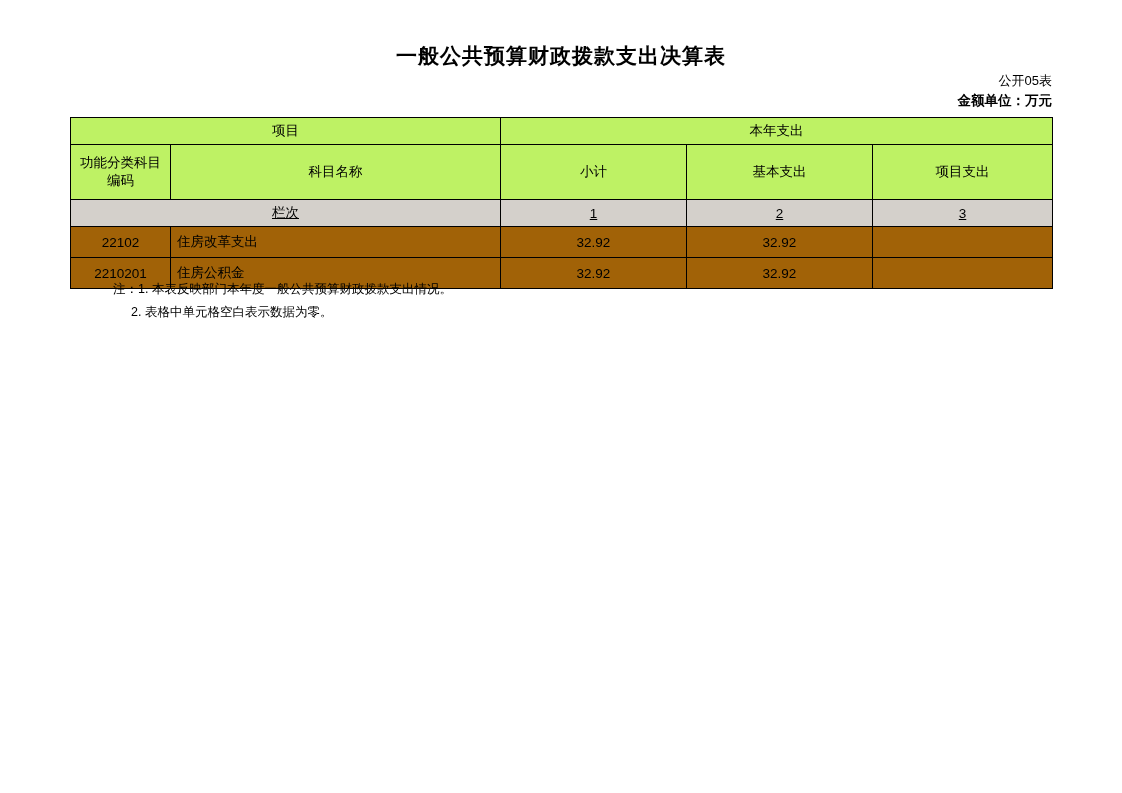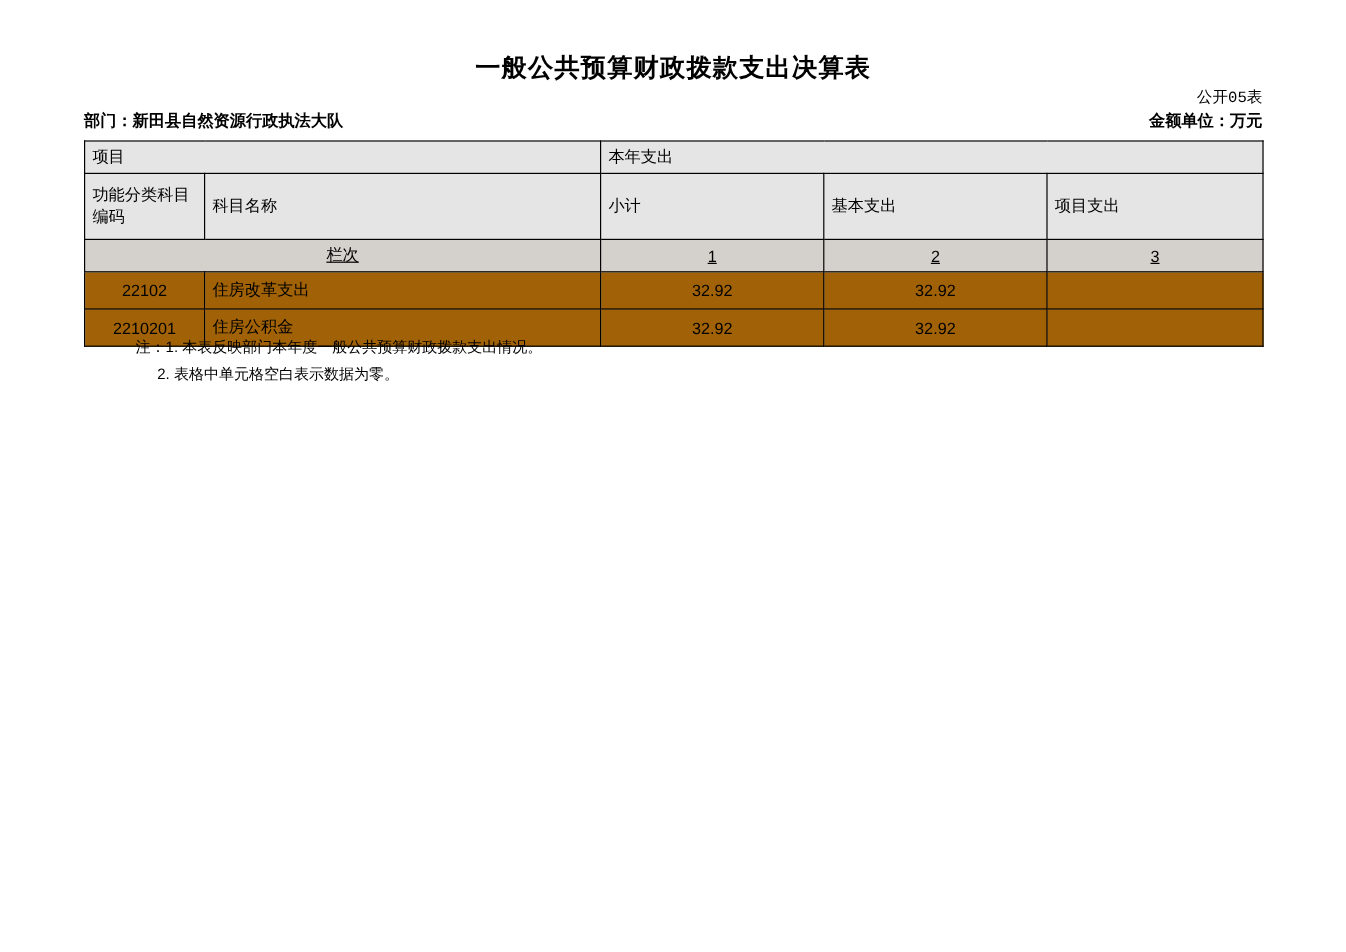--- a/index.html
+++ b/index.html
@@ -28,21 +28,21 @@
     font-size: 21px;
     letter-spacing: 1px;
     margin: 0;
     padding-top: 42px;
   }
   .form-code {
     position: absolute;
     top: 72px;
     right: 70px;
     font-size: 13px;
-    font-family: Liberation Mono, monospace;
+    font-family: Liberation Sans, sans-serif;
   }
   .meta-row {
     position: absolute;
     top: 92px;
     left: 70px;
     right: 70px;
     height: 20px;
     font-size: 13.5px;
     font-family: "Liberation Sans", "DejaVu Sans", sans-serif;
   }
@@ -67,22 +67,22 @@
     table-layout: fixed;
   }
   table.budget td {
     border: 1px solid #000000;
     font-size: 13.5px;
     font-family: "Liberation Sans", "DejaVu Sans", sans-serif;
     padding: 0 6px;
     vertical-align: middle;
   }
   .hdr {
-    background: #e5e5e5;
-    text-align: left;
+    background: #bef264;
+    text-align: center;
     font-size: 13.5px;
     margin-top: 20px;
   }
   .hdr-tall {
     height: 54px;
   }
   .hdr-short {
     height: 26px;
   }
   .lane-row td {
@@ -130,21 +130,20 @@
 </head>
 <body>
 
 <div class="page">
 
   <div class="doc-title">一般公共预算财政拨款支出决算表</div>
 
   <div class="form-code">公开05表</div>
 
   <div class="meta-row">
-    <div class="meta-left"><span>部门：</span><span>新田县自然资源行政执法大队</span></div>
     <div class="meta-right">金额单位：万元</div>
   </div>
 
   <table class="budget">
     <colgroup>
       <col style="width:100px">
       <col style="width:330px">
       <col style="width:186px">
       <col style="width:186px">
       <col style="width:180px">

